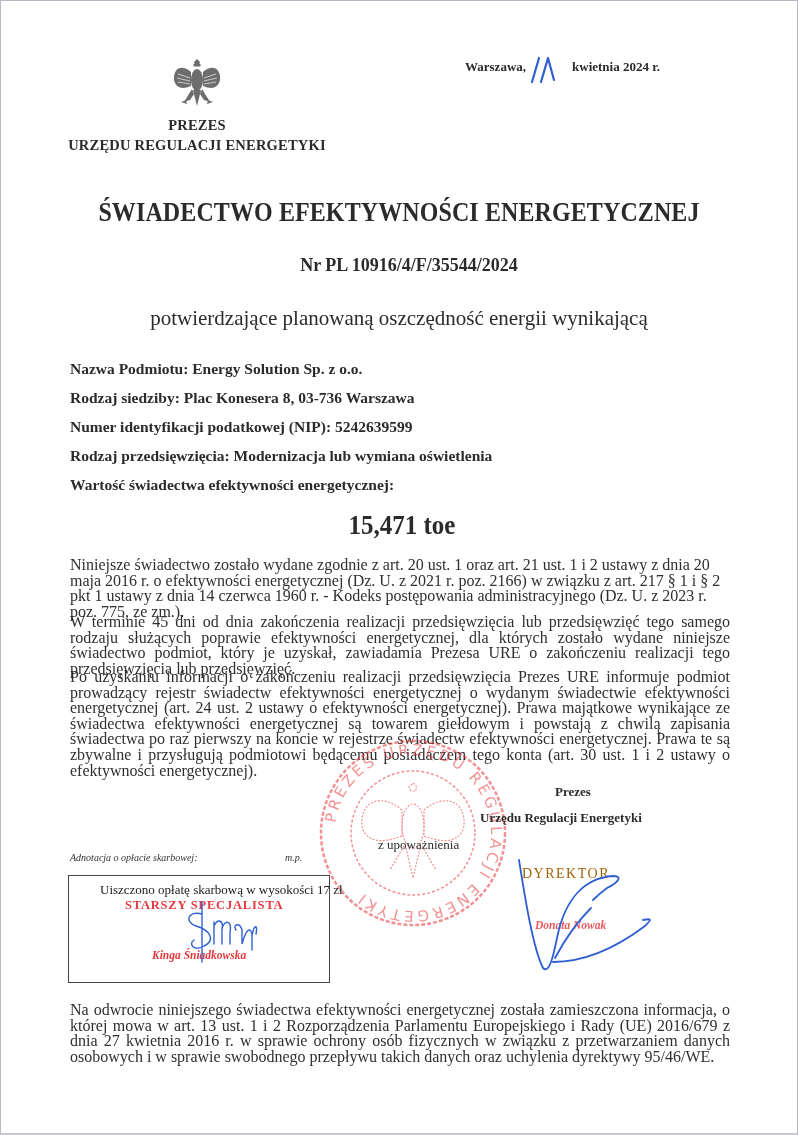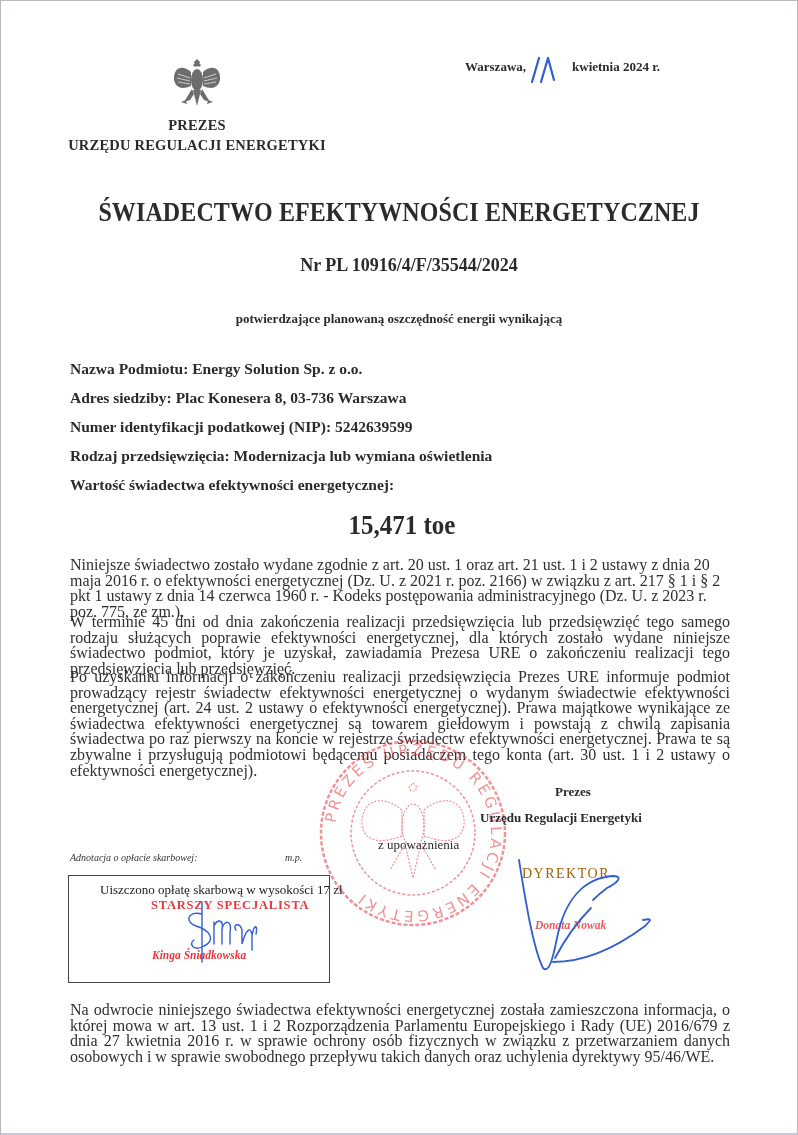--- a/index.html
+++ b/index.html
@@ -96,22 +96,22 @@
       padding-left: 20px;
       box-sizing: border-box;
       transform: scaleY(1.08);
     }
     .doc-subtitle {
       position: absolute;
       left: 0; width: 798px;
       top: 308px;
       text-align: center;
       font-family: "Liberation Serif", serif;
-      font-weight: bold;
-      font-size: 13px;
+      font-weight: normal;
+      font-size: 21px;
       line-height: 21px;
     }
 
     
     .field {
       position: absolute;
       left: 70px;
       font-family: "Liberation Serif", serif;
       font-weight: bold;
       font-size: 15.5px;
@@ -223,21 +223,20 @@
     }
     .fee-stamp-title {
       position: absolute;
       left: 125px; top: 898px;
       font-family: "Liberation Serif", serif;
       font-weight: bold;
       font-size: 12.5px;
       letter-spacing: 0.8px;
       color: #e8383d;
       white-space: nowrap;
-      margin-left: 26px;
     }
     .fee-stamp-name {
       position: absolute;
       left: 152px; top: 949px;
       font-family: "Liberation Serif", serif;
       font-style: italic;
       font-weight: bold;
       font-size: 11.5px;
       color: #e8383d;
       white-space: nowrap;
@@ -313,21 +312,21 @@
 <div class="doc-number">Nr PL 10916/4/F/35544/2024</div>
 <div class="doc-subtitle">
   <div>potwierdzające planowaną oszczędność energii wynikającą</div>
 </div>
 
 <div class="field" style="top:360px;">
   <span>Nazwa Podmiotu:</span>
   <span>Energy Solution Sp. z o.o.</span>
 </div>
 <div class="field" style="top:389px;">
-  <span>Adres siedziby:</span>
+  <span>Rodzaj siedziby:</span>
   <span>Plac Konesera 8, 03-736 Warszawa</span>
 </div>
 <div class="field" style="top:418px;">
   <span>Numer identyfikacji podatkowej (NIP):</span>
   <span>5242639599</span>
 </div>
 <div class="field" style="top:447px;">
   <span>Rodzaj przedsięwzięcia:</span>
   <span>Modernizacja lub wymiana oświetlenia</span>
 </div>

